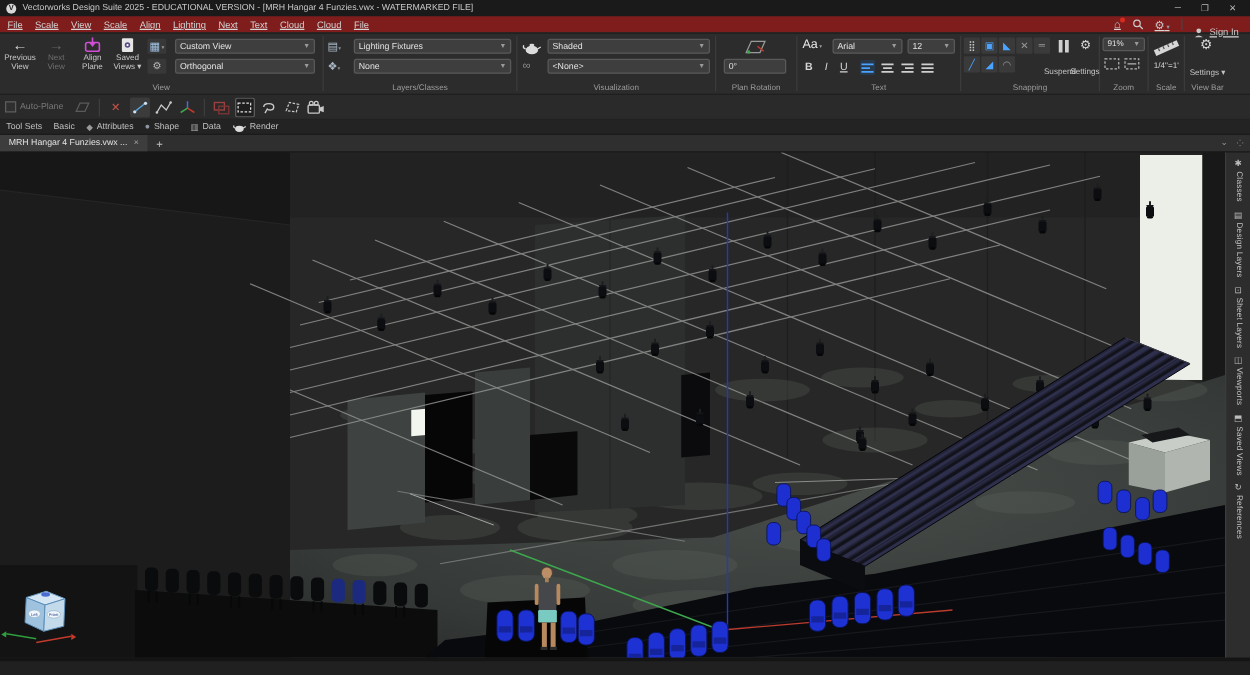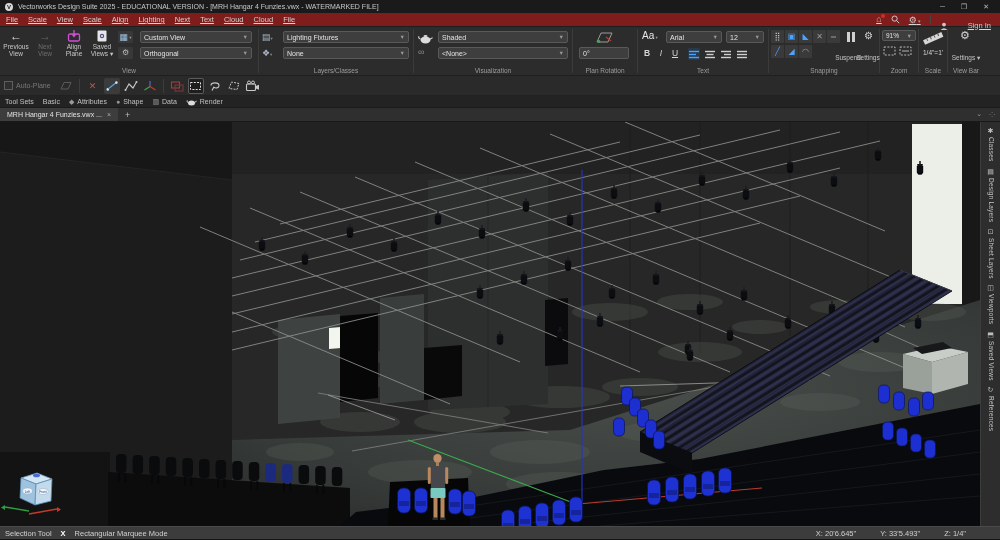--- a/index.html
+++ b/index.html
@@ -12,21 +12,21 @@
           display:flex;align-items:center;justify-content:center;font-weight:bold;}
   .titletext{font-size:7px;color:#c8c8c8;white-space:nowrap;}
   .winbtns{margin-left:auto;display:flex;gap:16px;color:#b9b9b9;font-size:7px;padding-right:6px;}
   
   .menubar{height:13px;background:#7f1d1d;display:flex;align-items:center;padding:0 1px;text-decoration:underline;}
   .menuitem{padding:0 5px;font-size:7.5px;color:#d2d2d2;}
   .menuright{margin-left:auto;display:flex;align-items:center;gap:9px;padding-right:8px;color:#c9c9c9;}
   .homewrap{position:relative;font-size:9px;line-height:9px;}
   .reddot{position:absolute;top:-1px;right:-3px;width:4px;height:4px;border-radius:50%;background:#d82b20;}
   .mdiv{width:1px;height:9px;background:#454545;}
-  .signin{display:flex;align-items:flex-end;gap:20px;font-size:7.5px;margin-top:11px;}
+  .signin{display:flex;align-items:flex-end;gap:5px;font-size:7.5px;margin-top:11px;}
   
   .ribbon{height:50px;background:#2c2c2c;border-top:1px solid #1e1e1e;border-bottom:1px solid #1f1f1f;
           display:flex;box-sizing:border-box;}
   .rsec{position:relative;height:100%;flex:none;}
   .rdiv{width:1px;background:#3b3b3b;margin:2px 0;flex:none;}
   .seclab{position:absolute;bottom:1px;left:0;width:100%;text-align:center;color:#9c9c9c;font-size:6.5px;}
   .vbtn{position:absolute;top:2px;display:flex;flex-direction:column;align-items:center;
         color:#c8c8c8;font-size:6.5px;line-height:1.1;text-align:center;width:28px;}
   .vbtn .ic{font-size:12px;height:14px;line-height:14px;color:#dadada;}
   .vbtn.dis{color:#6e6e6e;} .vbtn.dis .ic{color:#626262;}
@@ -740,26 +740,14 @@
         <span class="ticon">⬒</span>
         <span class="vlabel">Saved Views</span>
       </div>
       <div class="vtab">
         <span class="ticon">↻</span>
         <span class="vlabel">References</span>
       </div>
     </div>
   </div>
 
-  <div class="statusbar">
-    <span class="statusleft">
-      <span>Selection Tool</span>
-      <span class="xkey">X</span>
-      <span>Rectangular Marquee Mode</span>
-    </span>
-    <span class="statusright">
-      <span>X: 20'6.645"</span>
-      <span>Y: 33'5.493"</span>
-      <span>Z: 1/4"</span>
-    </span>
-  </div>
   <div class="bottomstrip"></div>
 </div>
 
 </body></html>

